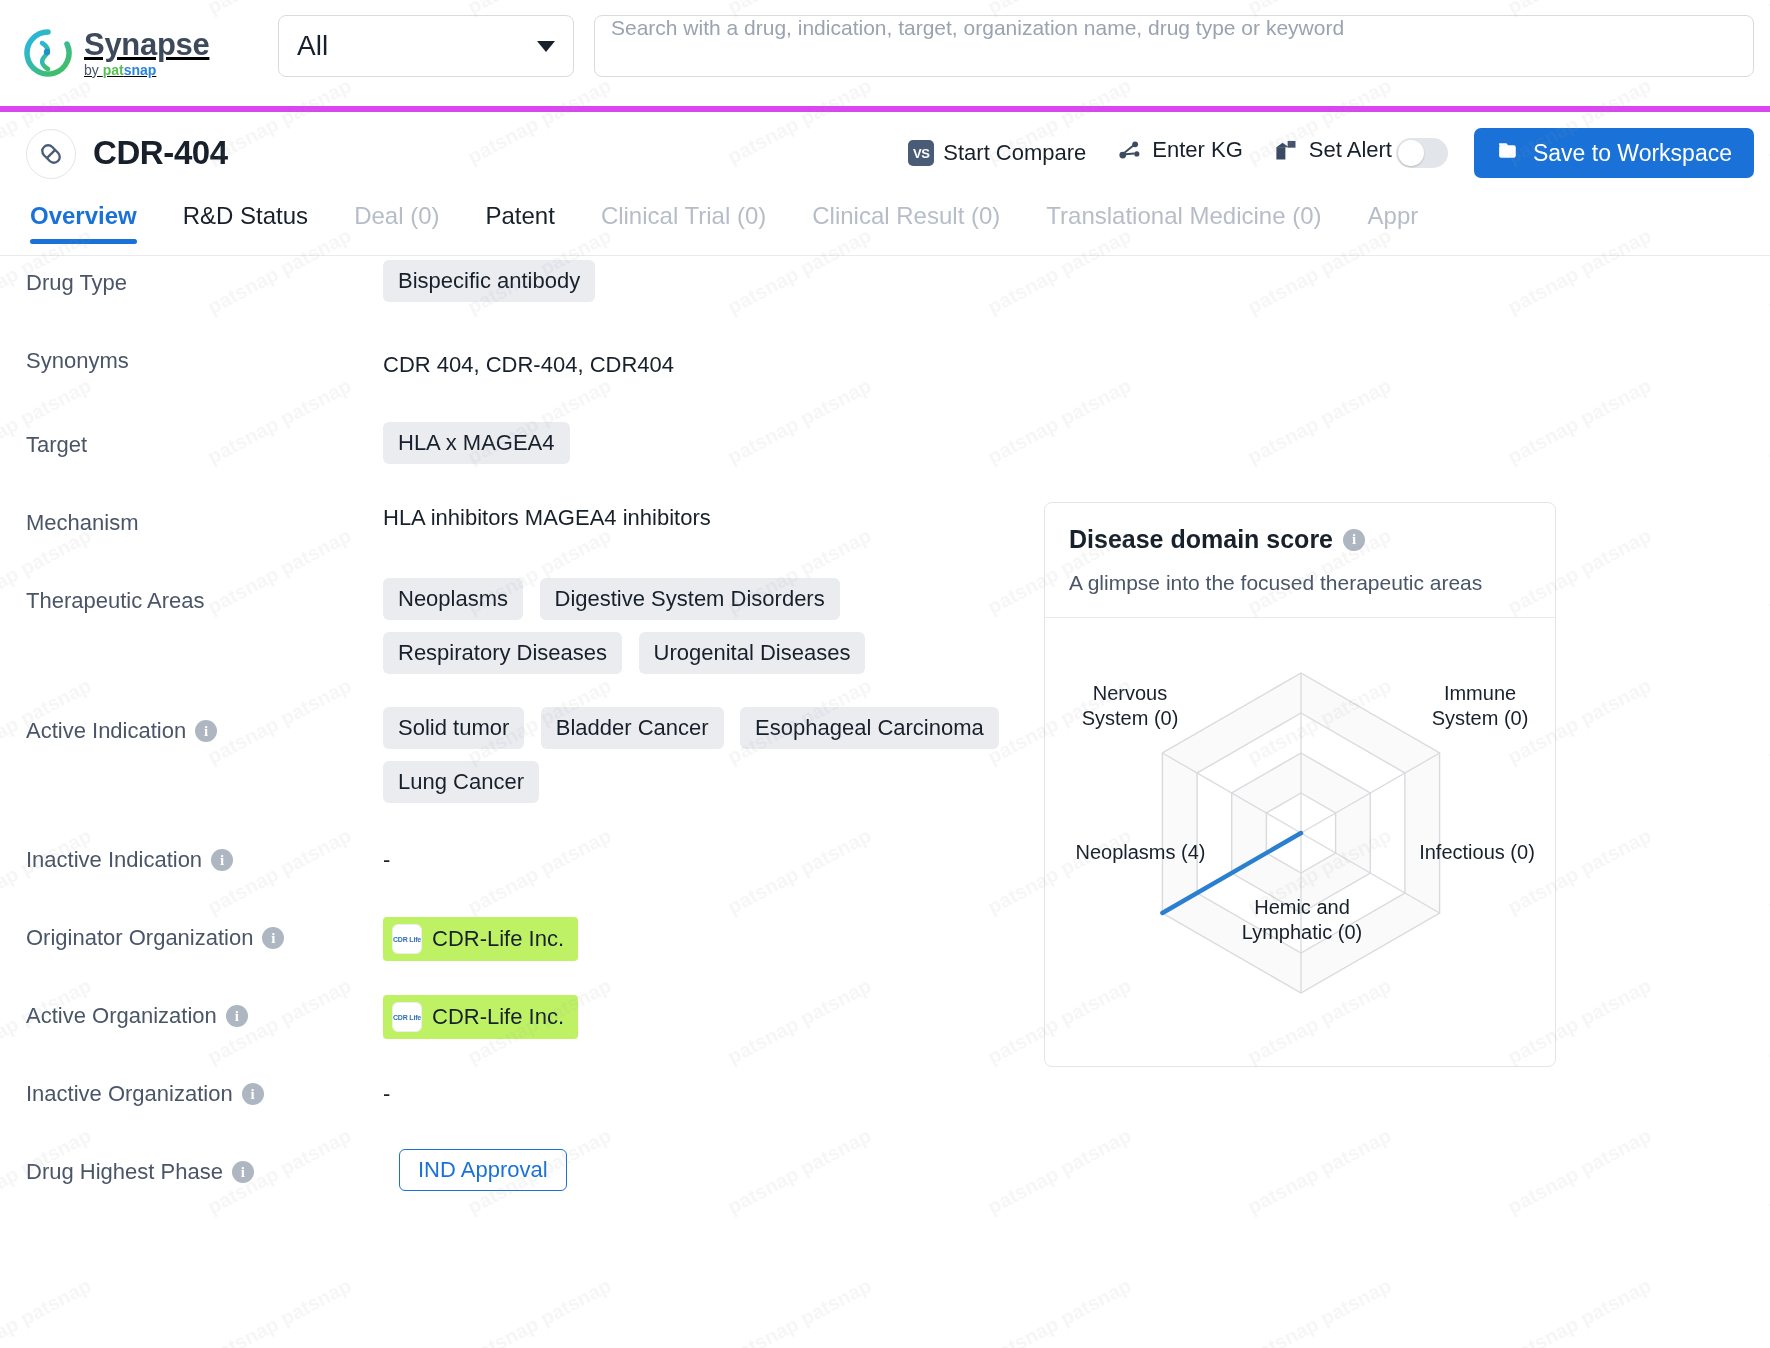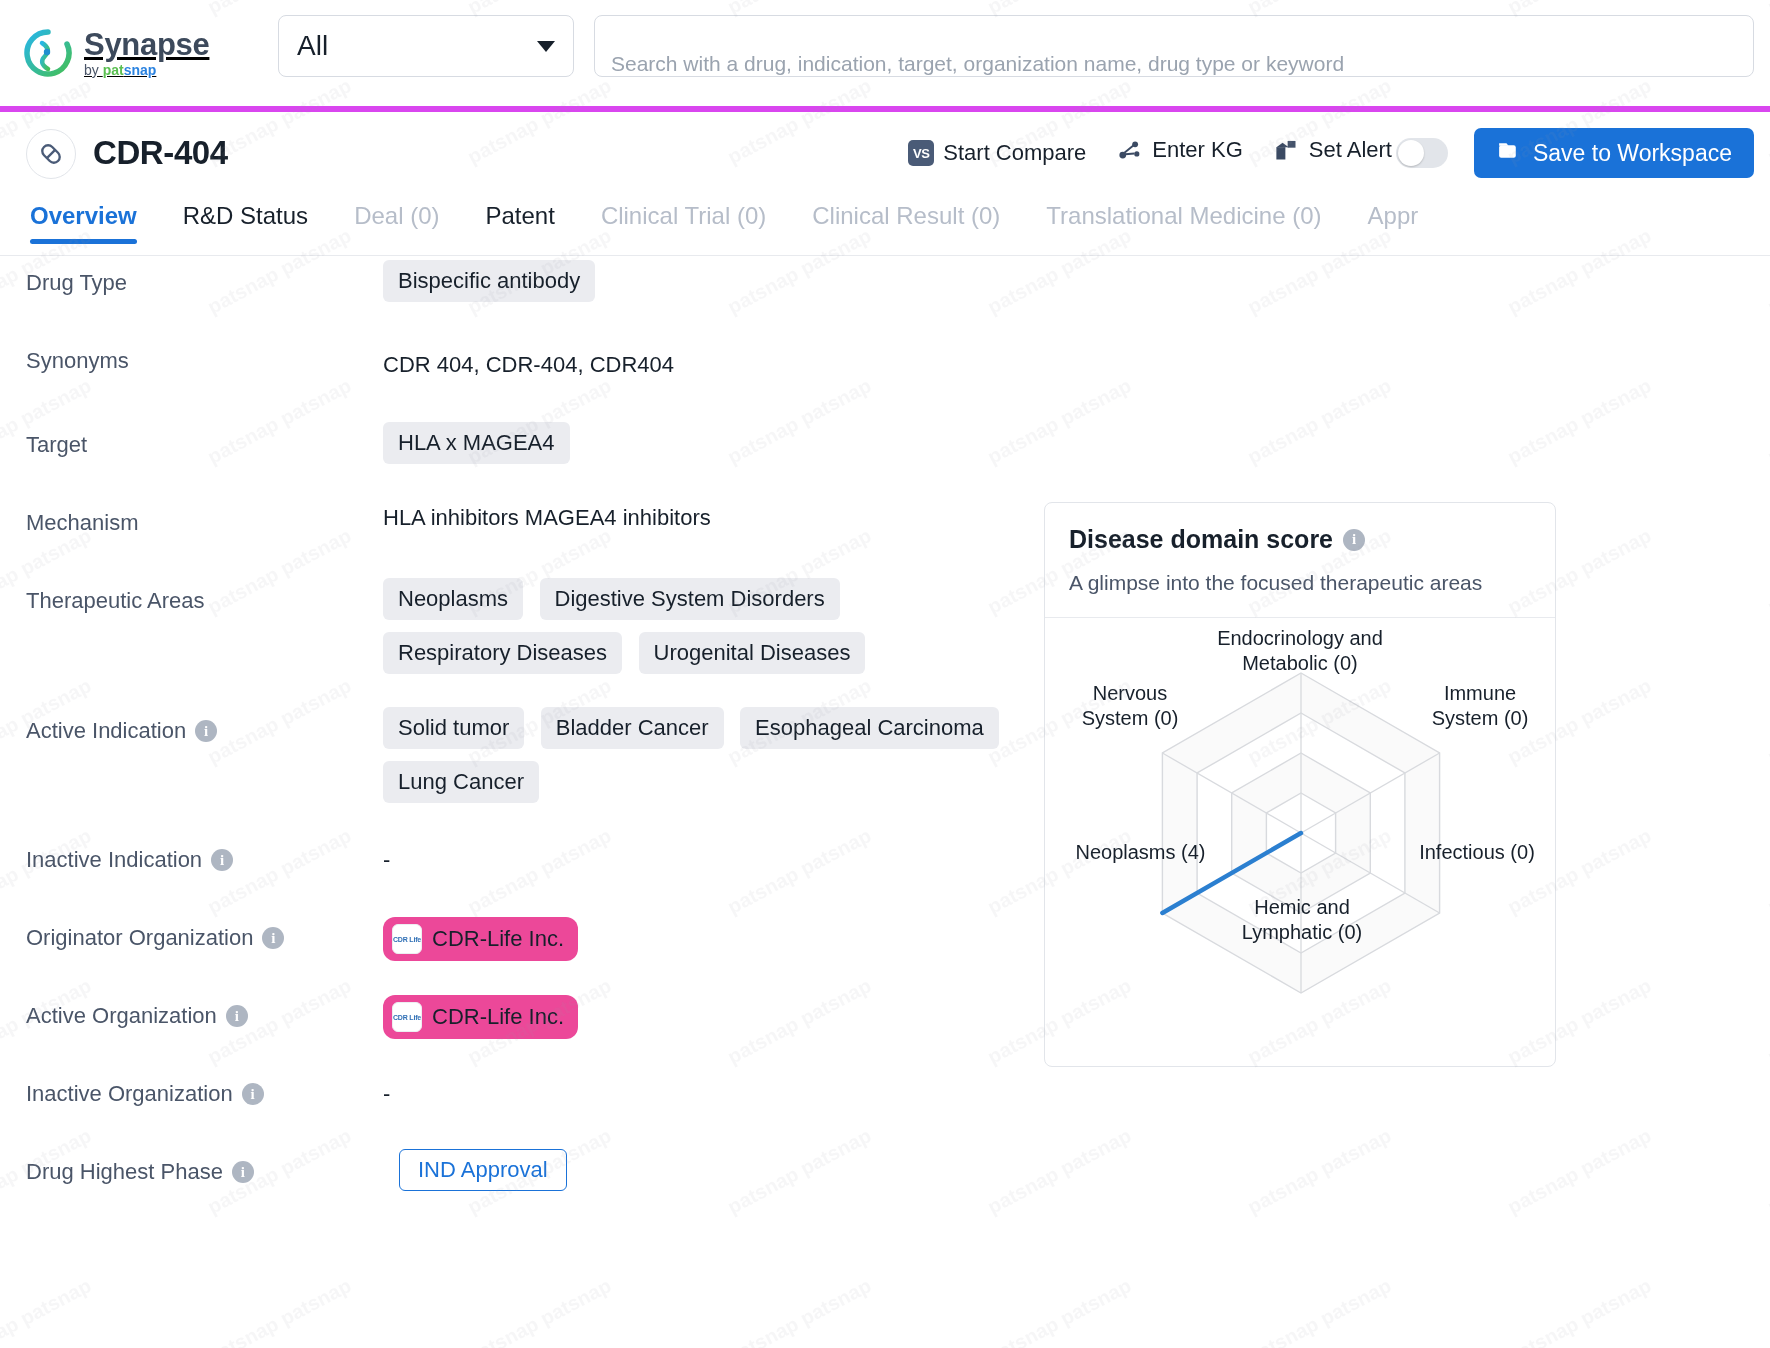--- a/index.html
+++ b/index.html
@@ -41,21 +41,21 @@
   .scope-select .val { font-size: 28px; color:#17202b; }
   .scope-select .caret {
     margin-left:auto; width:0;height:0;
     border-left:9px solid transparent; border-right:9px solid transparent;
     border-top: 11px solid #17202b;
   }
   .search-box {
     position:absolute; left: 594px; top: 15px;
     width: 1160px; height: 62px;
     border: 1px solid #d7dbe2; border-radius: 8px;
-    background:#fff; display:flex; align-items:flex-end; padding:0 16px;
+    background:#fff; display:flex; align-items:flex-start; padding:0 16px;
   }
   .search-box input {
     border:none; outline:none; width:100%;
     font-size: 21px; color:#17202b;
     font-family:"Liberation Sans", sans-serif;
     background:transparent;
   }
   .search-box input::placeholder { color:#9aa3af; }
 
   
@@ -130,21 +130,21 @@
   .chip {
     display:inline-flex; align-items:center;
     background:#ebecf0; border-radius:6px;
     padding: 8px 15px; font-size: 22px; color:#17202b;
     margin-right: 12px; margin-bottom: 12px; white-space:nowrap;
   }
   .plain { font-size: 22px; color:#17202b; white-space:nowrap; }
   .dash { font-size: 22px; color:#17202b; }
   .org-chip {
     display:inline-flex; align-items:center; gap:10px;
-    background:#ec4899; border-radius:12px; padding: 7px 14px 7px 9px;
+    background:#bef264; border-radius:4px; padding: 7px 14px 7px 9px;
     font-size: 22px; color:#17202b;
   }
   .org-logo {
     width: 30px; height: 30px; background:#fff; border-radius:6px;
     border:1px solid #eceef1; display:flex;align-items:center;justify-content:center;
     font-size: 7px; color:#2f6fb5; font-weight:700; flex:none; letter-spacing:-.2px;
   }
   .phase-badge {
     display:inline-flex; align-items:center; justify-content:center;
     border:1px solid #1a72d8; color:#1a72d8; border-radius:6px;
@@ -387,24 +387,20 @@
               <line x1="0" y1="0" x2="138.6" y2="80"></line>
               <line x1="0" y1="0" x2="0" y2="160"></line>
               <line x1="0" y1="0" x2="-138.6" y2="80"></line>
               <line x1="0" y1="0" x2="-138.6" y2="-80"></line>
             </g>
 
             <polyline points="0,0 -138.6,80 0,0" fill="none" stroke="#2b7fd0" stroke-width="4.5" stroke-linejoin="round" stroke-linecap="round"></polyline>
           </g>
         </svg>
 
-        <div class="rlabel" style="left: 155px; top: 8px; width: 200px;">
-          <div>Endocrinology and</div>
-          <div>Metabolic (0)</div>
-        </div>
         <div class="rlabel" style="left: 370px; top: 63px; width: 130px;">
           <div>Immune</div>
           <div>System (0)</div>
         </div>
         <div class="rlabel" style="left: 357px; top: 222px; width: 150px;">
           <div>Infectious (0)</div>
         </div>
         <div class="rlabel" style="left: 192px; top: 277px; width: 130px;">
           <div>Hemic and</div>
           <div>Lymphatic (0)</div>

